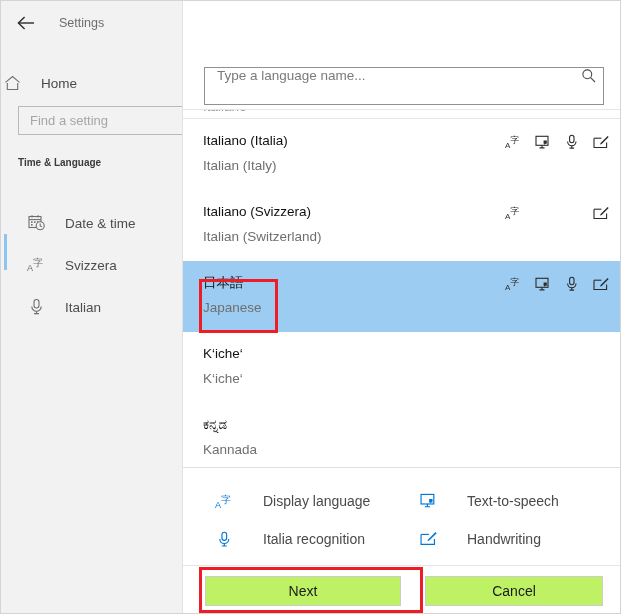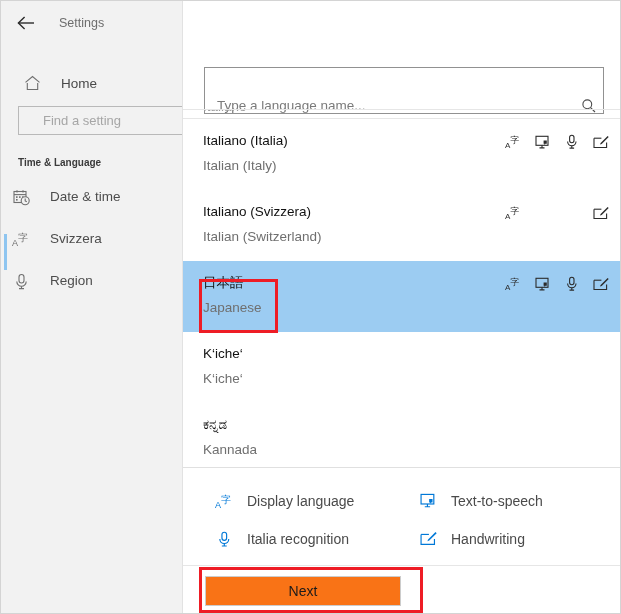--- a/index.html
+++ b/index.html
@@ -51,42 +51,42 @@
   .nav-title {
     margin-left: 22px;
     font-size: 12.5px;
     color: #6d6d6d;
   }
 
   .nav-home {
     display: flex;
     align-items: center;
     height: 40px;
-    padding-left: 20px;
+    padding-left: 0;
     margin-top: 22px;
     cursor: pointer;
   }
   .nav-home .ico { width: 22px; display: flex; justify-content: center; }
   .nav-home .lbl {
     margin-left: 18px;
     font-size: 13.5px;
     color: #4a4a4a;
   }
 
   #find-setting {
     position: absolute;
     left: 17px;
     top: 105px;
     width: 178px;
     height: 29px;
     border: 1px solid #b9b9b9;
     background: #f2f2f2;
     display: flex;
     align-items: center;
-    padding-left: 24px;
+    padding-left: 11px;
     cursor: text;
   }
   #find-setting .ph {
     font-size: 13px;
     color: #a6a6a6;
   }
 
   .section-title {
     position: absolute;
     left: 17px;
@@ -98,23 +98,23 @@
 
   .nav-list {
     position: absolute;
     left: 0;
     top: 188px;
     width: 180px;
   }
   .nav-item {
     position: relative;
     display: flex;
-    align-items: flex-start;
+    align-items: flex-end;
     height: 42px;
-    padding-left: 9px;
+    padding-left: 24px;
     cursor: pointer;
   }
   .nav-item .ico {
     width: 22px;
     display: flex;
     align-items: center;
     justify-content: center;
     color: #6f6f6f;
   }
   .nav-item .lbl {
@@ -150,25 +150,25 @@
     font-size: 21px;
     color: #1c1c1c;
     letter-spacing: 0.1px;
   }
 
   #lang-search {
     position: absolute;
     left: 21px;
     top: 66px;
     width: 400px;
-    height: 47px;
+    height: 38px;
     border: 1px solid #919191;
     background: #ffffff;
     display: flex;
-    align-items: flex-end;
+    align-items: flex-start;
     cursor: text;
   }
   #lang-search .ph {
     flex: 1;
     padding-left: 12px;
     font-size: 13.5px;
     color: #7a7a7a;
   }
   #lang-search .sicon {
     width: 30px;
@@ -262,40 +262,40 @@
   .legend-item.c1 { width: 220px; padding-left: 30px; }
   .legend-item.c2 { width: 220px; padding-left: 14px; }
   .legend-item .li-ico {
     width: 22px;
     display: flex;
     align-items: center;
     justify-content: center;
     color: #0078d7;
   }
   .legend-item .li-lbl {
-    margin-left: 12px;
+    margin-left: 28px;
     font-size: 14px;
     color: #4a4a4a;
   }
 
   
   #footer {
     position: absolute;
     left: 0;
     top: 564px;
     width: 440px;
     height: 50px;
     background: #ffffff;
     border-top: 1px solid #e6e6e6;
   }
   .btn {
     position: absolute;
     top: 10px;
     height: 30px;
-    background: #f97316;
+    background: #bef264;
     border: 1px solid #cccccc;
     display: flex;
     align-items: center;
     justify-content: center;
     font-size: 14px;
     color: #1b1b1b;
     cursor: pointer;
   }
   #btn-next   { left: 22px;  width: 196px; }
   #btn-cancel { left: 242px; width: 178px; }
@@ -373,21 +373,21 @@
       </div>
 
       <div class="nav-item">
         <span class="ico">
           <svg width="17" height="17" viewBox="0 0 17 17" aria-hidden="true">
             <rect x="6" y="1.5" width="5" height="8.5" rx="2.5" fill="none" stroke="#6f6f6f" stroke-width="1.1"></rect>
             <path d="M3.8 8.6 a4.7 4.7 0 0 0 9.4 0" fill="none" stroke="#6f6f6f" stroke-width="1.1"></path>
             <path d="M8.5 13.3 V15.6 M6 15.6 H11" stroke="#6f6f6f" stroke-width="1.1"></path>
           </svg>
         </span>
-        <span class="lbl">Region</span>
+        <span class="lbl">Italian</span>
       </div>
 
     </div>
   </div>
 
   <div id="panel">
 
 
     <div id="lang-search">
       <span class="ph">Type a language name...</span>
@@ -548,20 +548,21 @@
               <path d="M14.6 0.9 l1.1 1.1 l-7 7 l-1.7 0.6 l0.6 -1.7 z" fill="#0078d7"></path>
             </svg>
           </span>
           <span class="li-lbl">Handwriting</span>
         </div>
       </div>
     </div>
 
     <div id="footer">
       <div class="btn" id="btn-next">Next</div>
+      <div class="btn" id="btn-cancel">Cancel</div>
     </div>
 
   </div>
 
   <div class="redbox" id="redbox-japanese"></div>
   <div class="redbox" id="redbox-next"></div>
 
 </div>
 
 </body></html>

